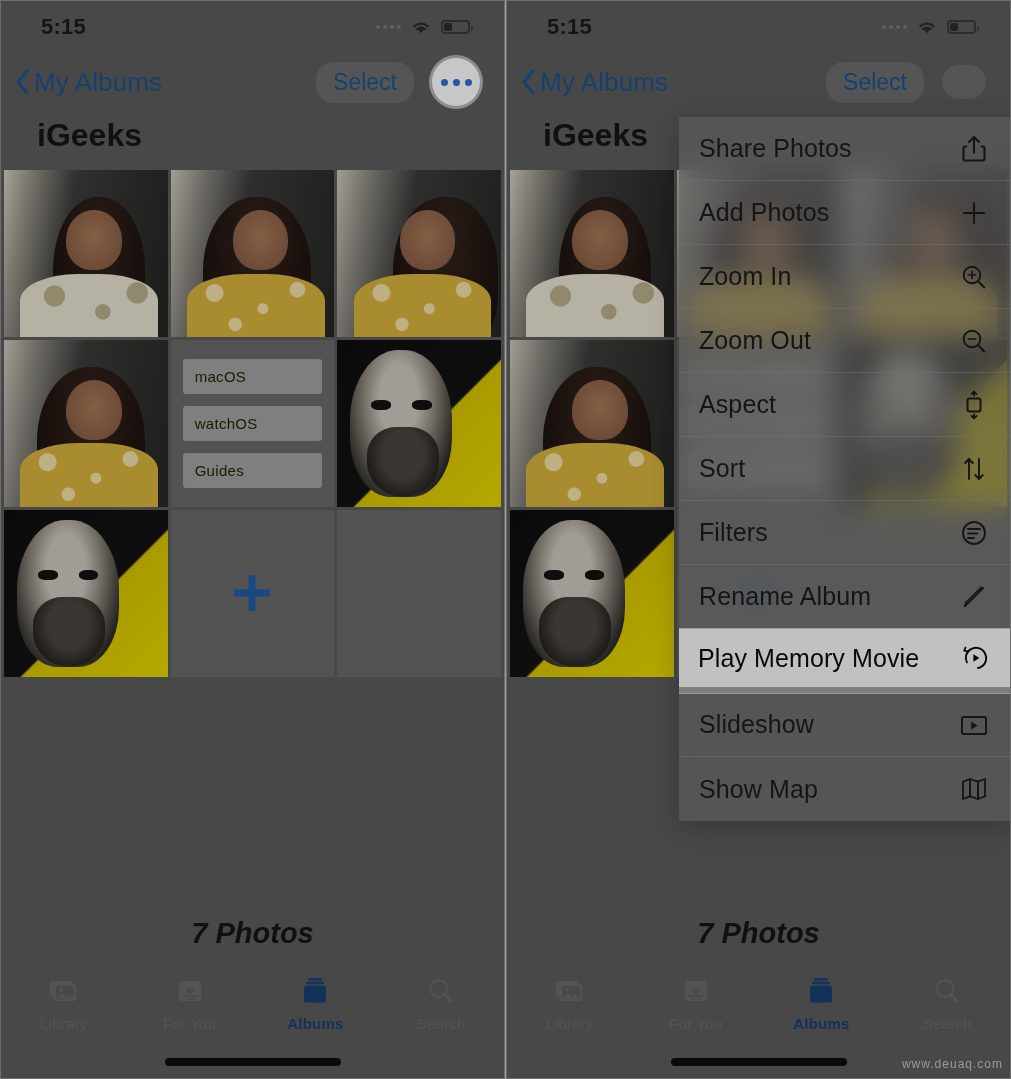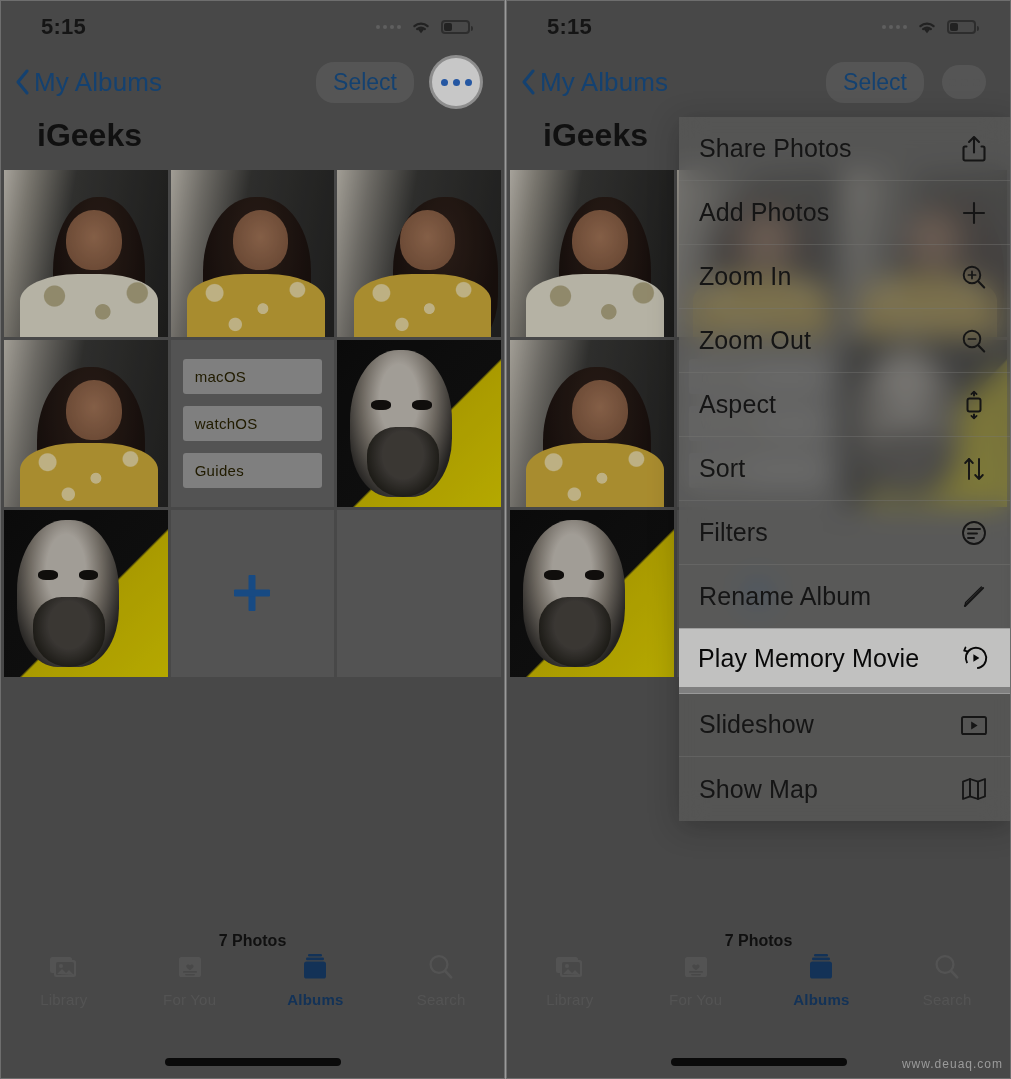--- a/index.html
+++ b/index.html
@@ -135,24 +135,24 @@
   
   .ph.os{ background:#6a6a6a; display:flex; flex-direction:column; justify-content:center; gap:12px; padding:0 12px; }
   .chip{
     background:#a3a3a3; color:#2a2300; font-size:15px;
     padding:9px 12px; border-radius:3px; letter-spacing:.3px;
   }
 
   
   .photo-count{
     position:absolute; left:0; right:0; bottom:128px;
-    text-align:center; font-size:16px; font-weight:700; color:#141414;
+    text-align:center; font-size:29px; font-weight:700; color:#141414;font-style:italic;
   }
   .tabbar{
-    position:absolute; left:0; right:0; bottom:44px; height:92px;
+    position:absolute; left:0; right:0; bottom:20px; height:92px;
     display:flex; align-items:flex-start; padding-top:8px;
   }
   .tab{ flex:1; display:flex; flex-direction:column; align-items:center; gap:7px; cursor:pointer; }
   .tab-icon{ height:34px; display:flex; align-items:center; justify-content:center; }
   .tab-label{ font-size:15px; color:#6b6b6b; letter-spacing:.2px; }
   .tab.active .tab-label{ color:#18406f; font-weight:700; }
   .home-ind{
     position:absolute; left:50%; transform:translateX(-50%);
     bottom:12px; width:176px; height:8px; background:#0d0d0d; border-radius:5px;
   }

